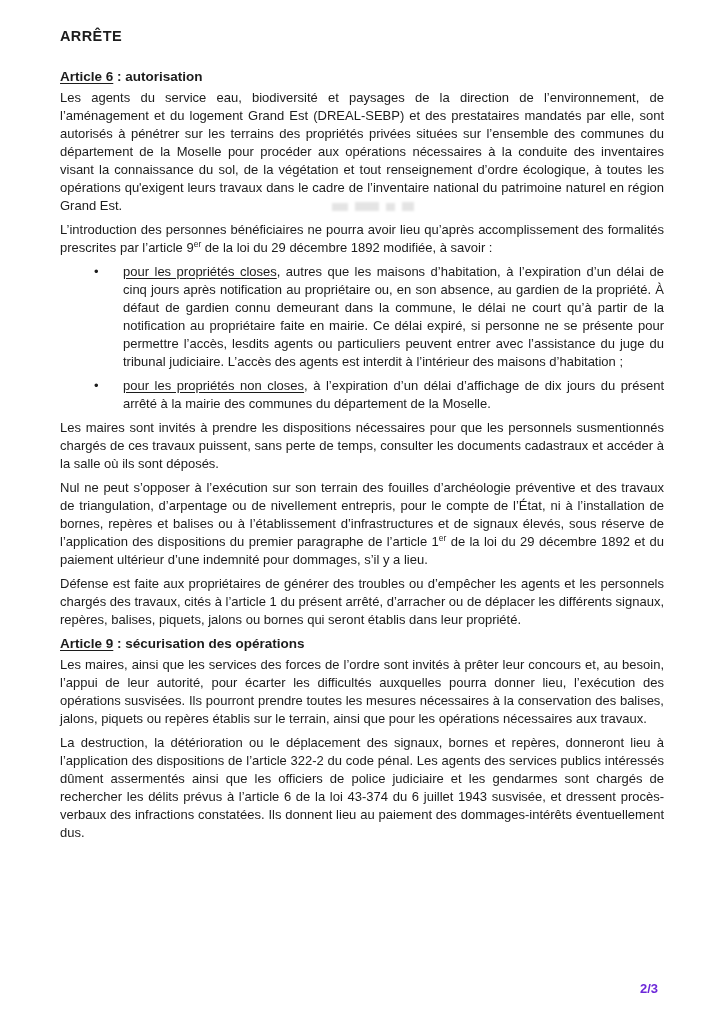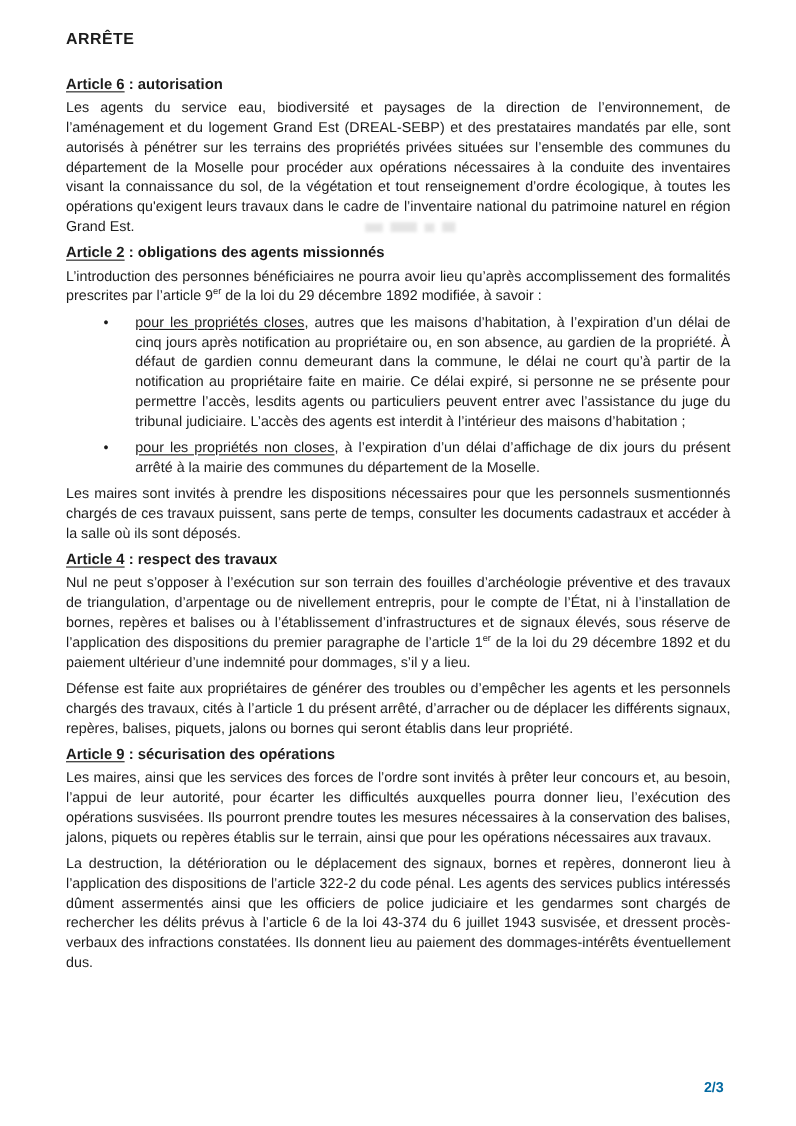--- a/index.html
+++ b/index.html
@@ -74,21 +74,21 @@
     font-size: 8.5px;
     line-height: 0;
     vertical-align: super;
   }
   .page-number {
     position: absolute;
     right: 66px;
     bottom: 28px;
     font-size: 13px;
     font-weight: bold;
-    color: #0369a1;
+    color: #6d28d9;
   }
   
   .scan-artifact {
     position: absolute;
     left: 332px;
     top: 200px;
     width: 96px;
     height: 13px;
     display: flex;
     gap: 7px;
@@ -113,34 +113,32 @@
 <div class="page">
 
   <div class="doc-title">ARRÊTE</div>
 
   <div class="article">
     <div class="article-heading"><span class="num">Article 6</span><span> : autorisation</span></div>
     <p class="body-text">Les agents du service eau, biodiversité et paysages de la direction de l’environnement, de l’aménagement et du logement Grand Est (DREAL-SEBP) et des prestataires mandatés par elle, sont autorisés à pénétrer sur les terrains des propriétés privées situées sur l’ensemble des communes du département de la Moselle pour procéder aux opérations nécessaires à la conduite des inventaires visant la connaissance du sol, de la végétation et tout renseignement d’ordre écologique, à toutes les opérations qu'exigent leurs travaux dans le cadre de l’inventaire national du patrimoine naturel en région Grand Est.</p>
   </div>
 
   <div class="article">
-    <div class="article-heading"><span class="num">Article 2</span><span> : obligations des agents missionnés</span></div>
   </div>
 
   <div class="article">
     <p class="body-text"><span>L’introduction des personnes bénéficiaires ne pourra avoir lieu qu’après accomplissement des formalités prescrites par l’article 9</span><sup class="ord">er</sup><span> de la loi du 29 décembre 1892 modifiée, à savoir :</span></p>
     <ul class="bullets">
       <li><span class="bullet-glyph">•</span><span class="lead-underline">pour les propriétés closes</span><span>, autres que les maisons d’habitation, à l’expiration d’un délai de cinq jours après notification au propriétaire ou, en son absence, au gardien de la propriété. À défaut de gardien connu demeurant dans la commune, le délai ne court qu’à partir de la notification au propriétaire faite en mairie. Ce délai expiré, si personne ne se présente pour permettre l’accès, lesdits agents ou particuliers peuvent entrer avec l’assistance du juge du tribunal judiciaire. L’accès des agents est interdit à l’intérieur des maisons d’habitation ;</span></li>
       <li><span class="bullet-glyph">•</span><span class="lead-underline">pour les propriétés non closes</span><span>, à l’expiration d’un délai d’affichage de dix jours du présent arrêté à la mairie des communes du département de la Moselle.</span></li>
     </ul>
     <p class="body-text">Les maires sont invités à prendre les dispositions nécessaires pour que les personnels susmentionnés chargés de ces travaux puissent, sans perte de temps, consulter les documents cadastraux et accéder à la salle où ils sont déposés.</p>
   </div>
 
   <div class="article">
-    <div class="article-heading"><span class="num">Article 4</span><span> : respect des travaux</span></div>
     <p class="body-text"><span>Nul ne peut s’opposer à l’exécution sur son terrain des fouilles d’archéologie préventive et des travaux de triangulation, d’arpentage ou de nivellement entrepris, pour le compte de l’État, ni à l’installation de bornes, repères et balises ou à l’établissement d’infrastructures et de signaux élevés, sous réserve de l’application des dispositions du premier paragraphe de l’article 1</span><sup class="ord">er</sup><span> de la loi du 29 décembre 1892 et du paiement ultérieur d’une indemnité pour dommages, s’il y a lieu.</span></p>
     <p class="body-text">Défense est faite aux propriétaires de générer des troubles ou d’empêcher les agents et les personnels chargés des travaux, cités à l’article 1 du présent arrêté, d’arracher ou de déplacer les différents signaux, repères, balises, piquets, jalons ou bornes qui seront établis dans leur propriété.</p>
   </div>
 
   <div class="article">
     <div class="article-heading"><span class="num">Article 9</span><span> : sécurisation des opérations</span></div>
     <p class="body-text">Les maires, ainsi que les services des forces de l’ordre sont invités à prêter leur concours et, au besoin, l’appui de leur autorité, pour écarter les difficultés auxquelles pourra donner lieu, l’exécution des opérations susvisées. Ils pourront prendre toutes les mesures nécessaires à la conservation des balises, jalons, piquets ou repères établis sur le terrain, ainsi que pour les opérations nécessaires aux travaux.</p>
     <p class="body-text">La destruction, la détérioration ou le déplacement des signaux, bornes et repères, donneront lieu à l’application des dispositions de l’article 322-2 du code pénal. Les agents des services publics intéressés dûment assermentés ainsi que les officiers de police judiciaire et les gendarmes sont chargés de rechercher les délits prévus à l’article 6 de la loi 43-374 du 6 juillet 1943 susvisée, et dressent procès-verbaux des infractions constatées. Ils donnent lieu au paiement des dommages-intérêts éventuellement dus.</p>
   </div>
 

